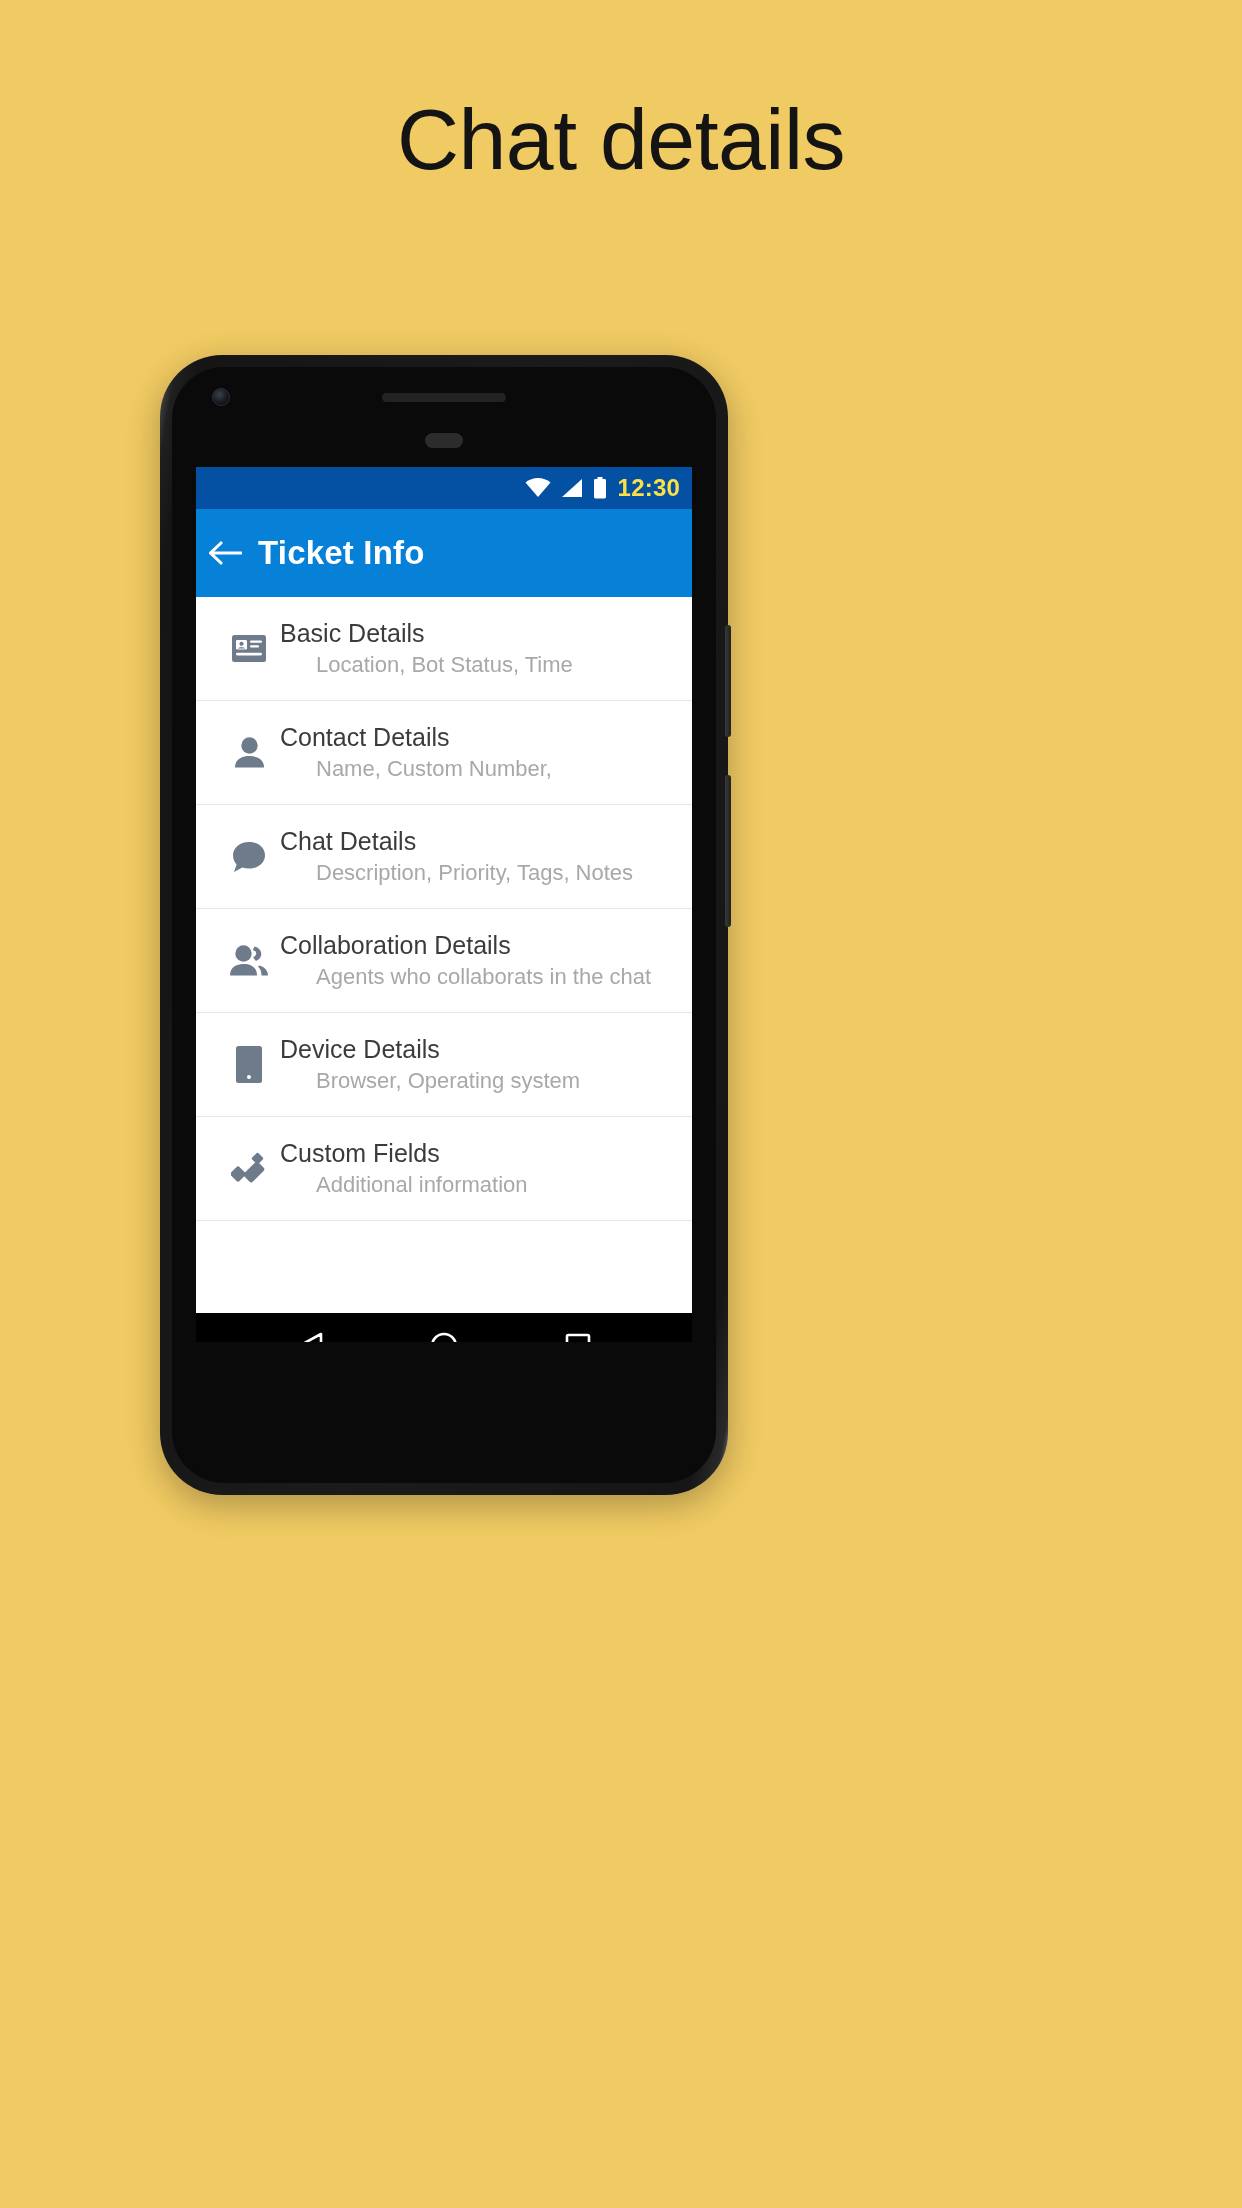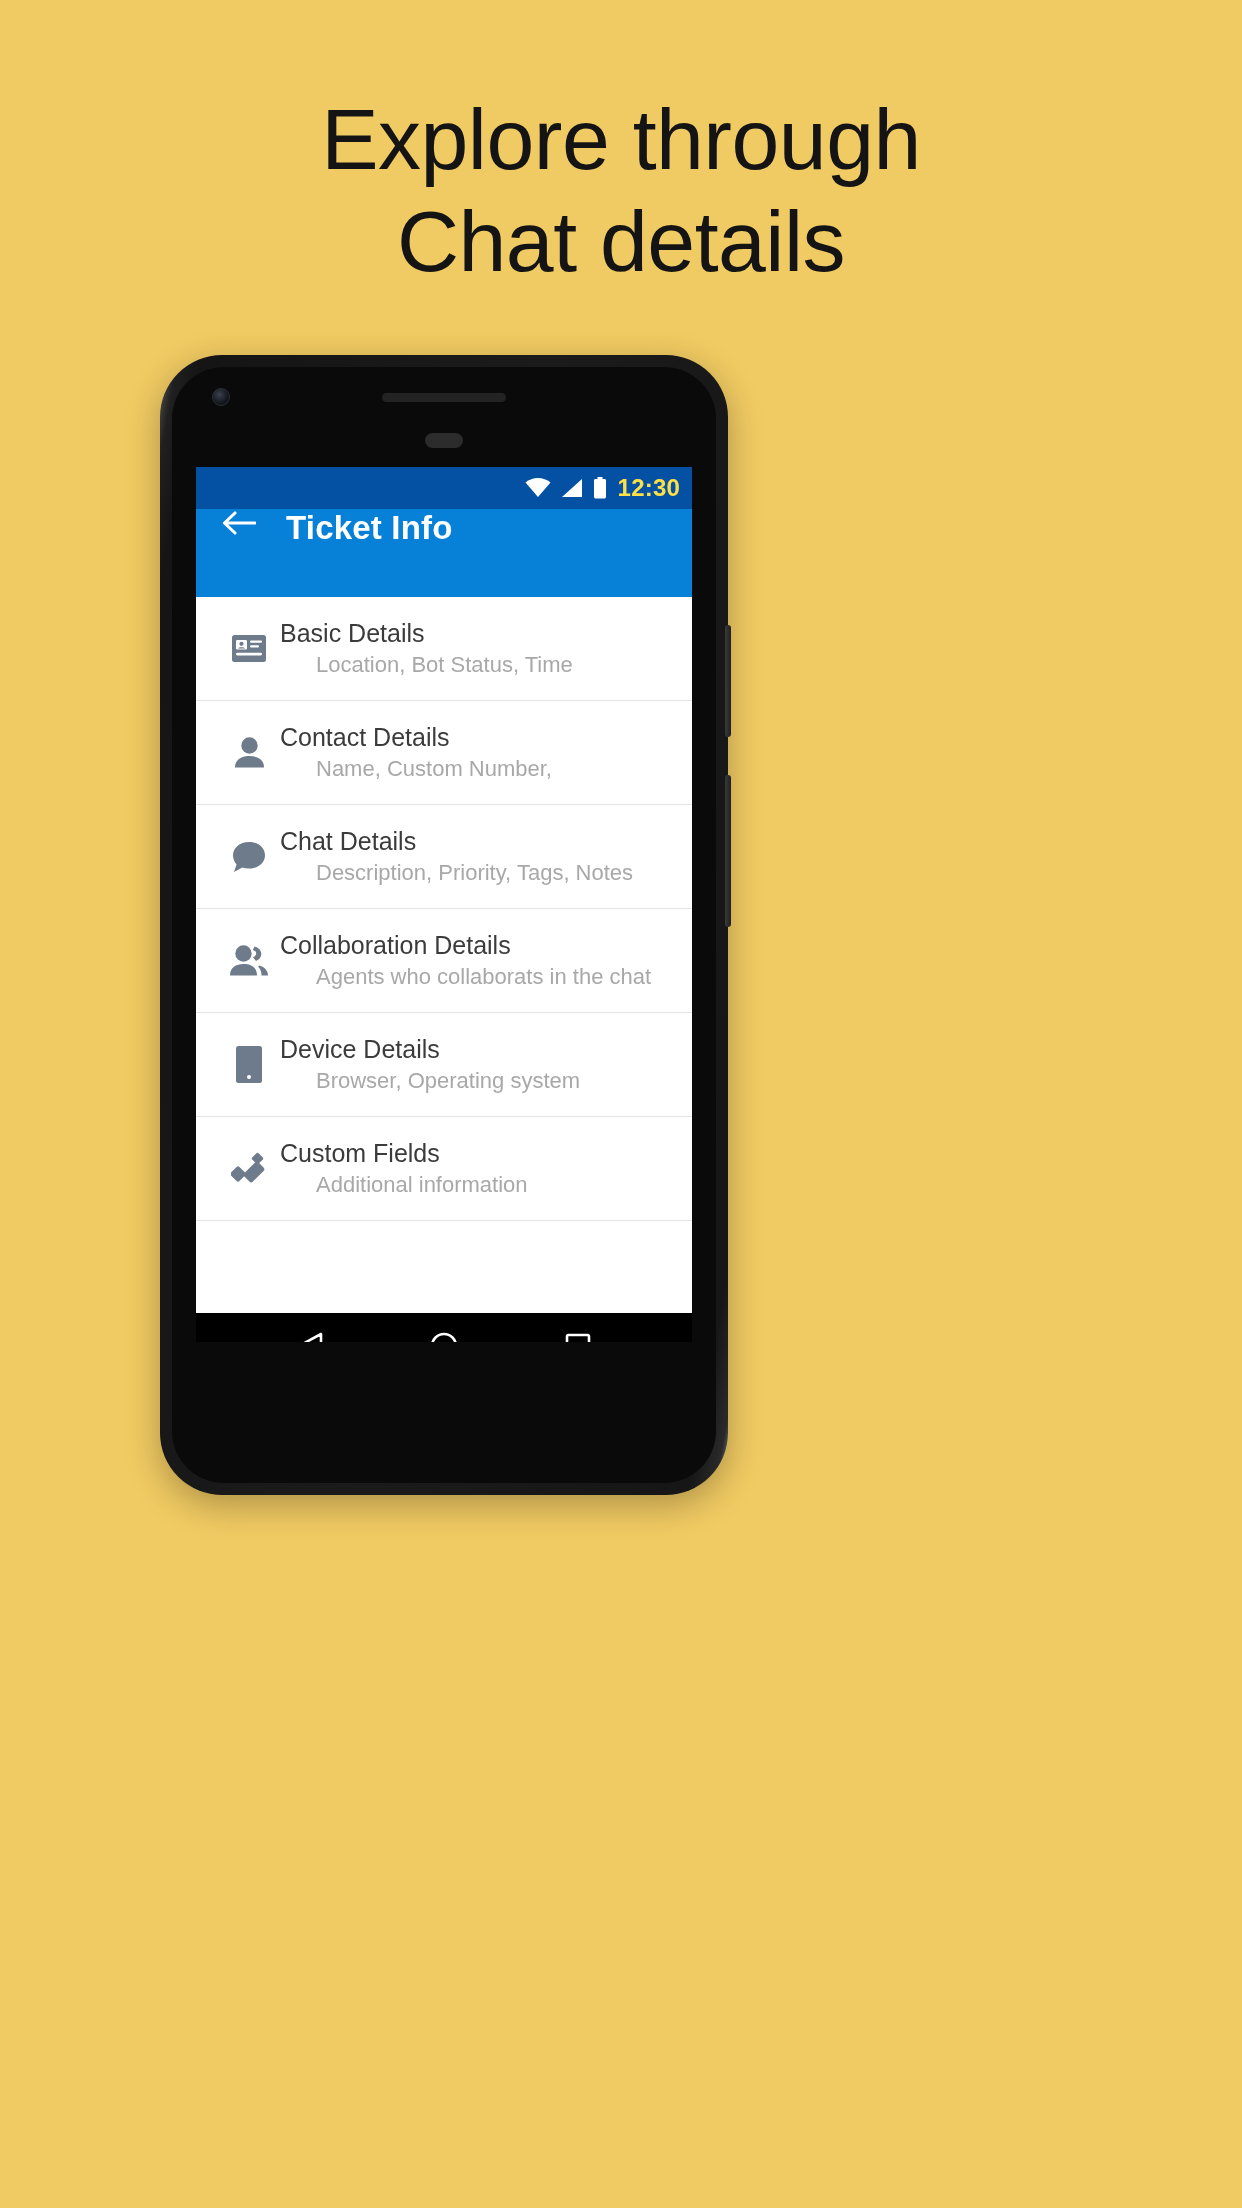--- a/index.html
+++ b/index.html
@@ -137,22 +137,23 @@
     letter-spacing: 0.2px;
     line-height: 1;
     margin-left: 2px;
   }
 
   
   .app-bar {
     height: 88px;
     background: #0780D8;
     display: flex;
-    padding-left: 26px;
-    gap: 30px;
+    align-items: center;
+    padding-left: 12px;
+    gap: 16px;
   }
   .back-arrow { display: block; }
   .app-title {
     color: #ffffff;
     font-size: 33px;
     font-weight: 700;
     letter-spacing: 0.2px;
   }
 
   
@@ -198,21 +199,20 @@
     align-items: center;
     justify-content: space-around;
     padding: 0 48px;
   }
   .nav-btn { display: flex; align-items: center; justify-content: center; }
 </style>
 </head>
 <body>
 
 <div class="headline">
-  <span class="headline-line">Explore through</span>
   <span class="headline-line">Chat details</span>
 </div>
 
 <div class="phone">
   <div class="phone-body"></div>
   <div class="phone-inner"></div>
 
   <div class="side-button"></div>
   <div class="side-button lower"></div>
 

